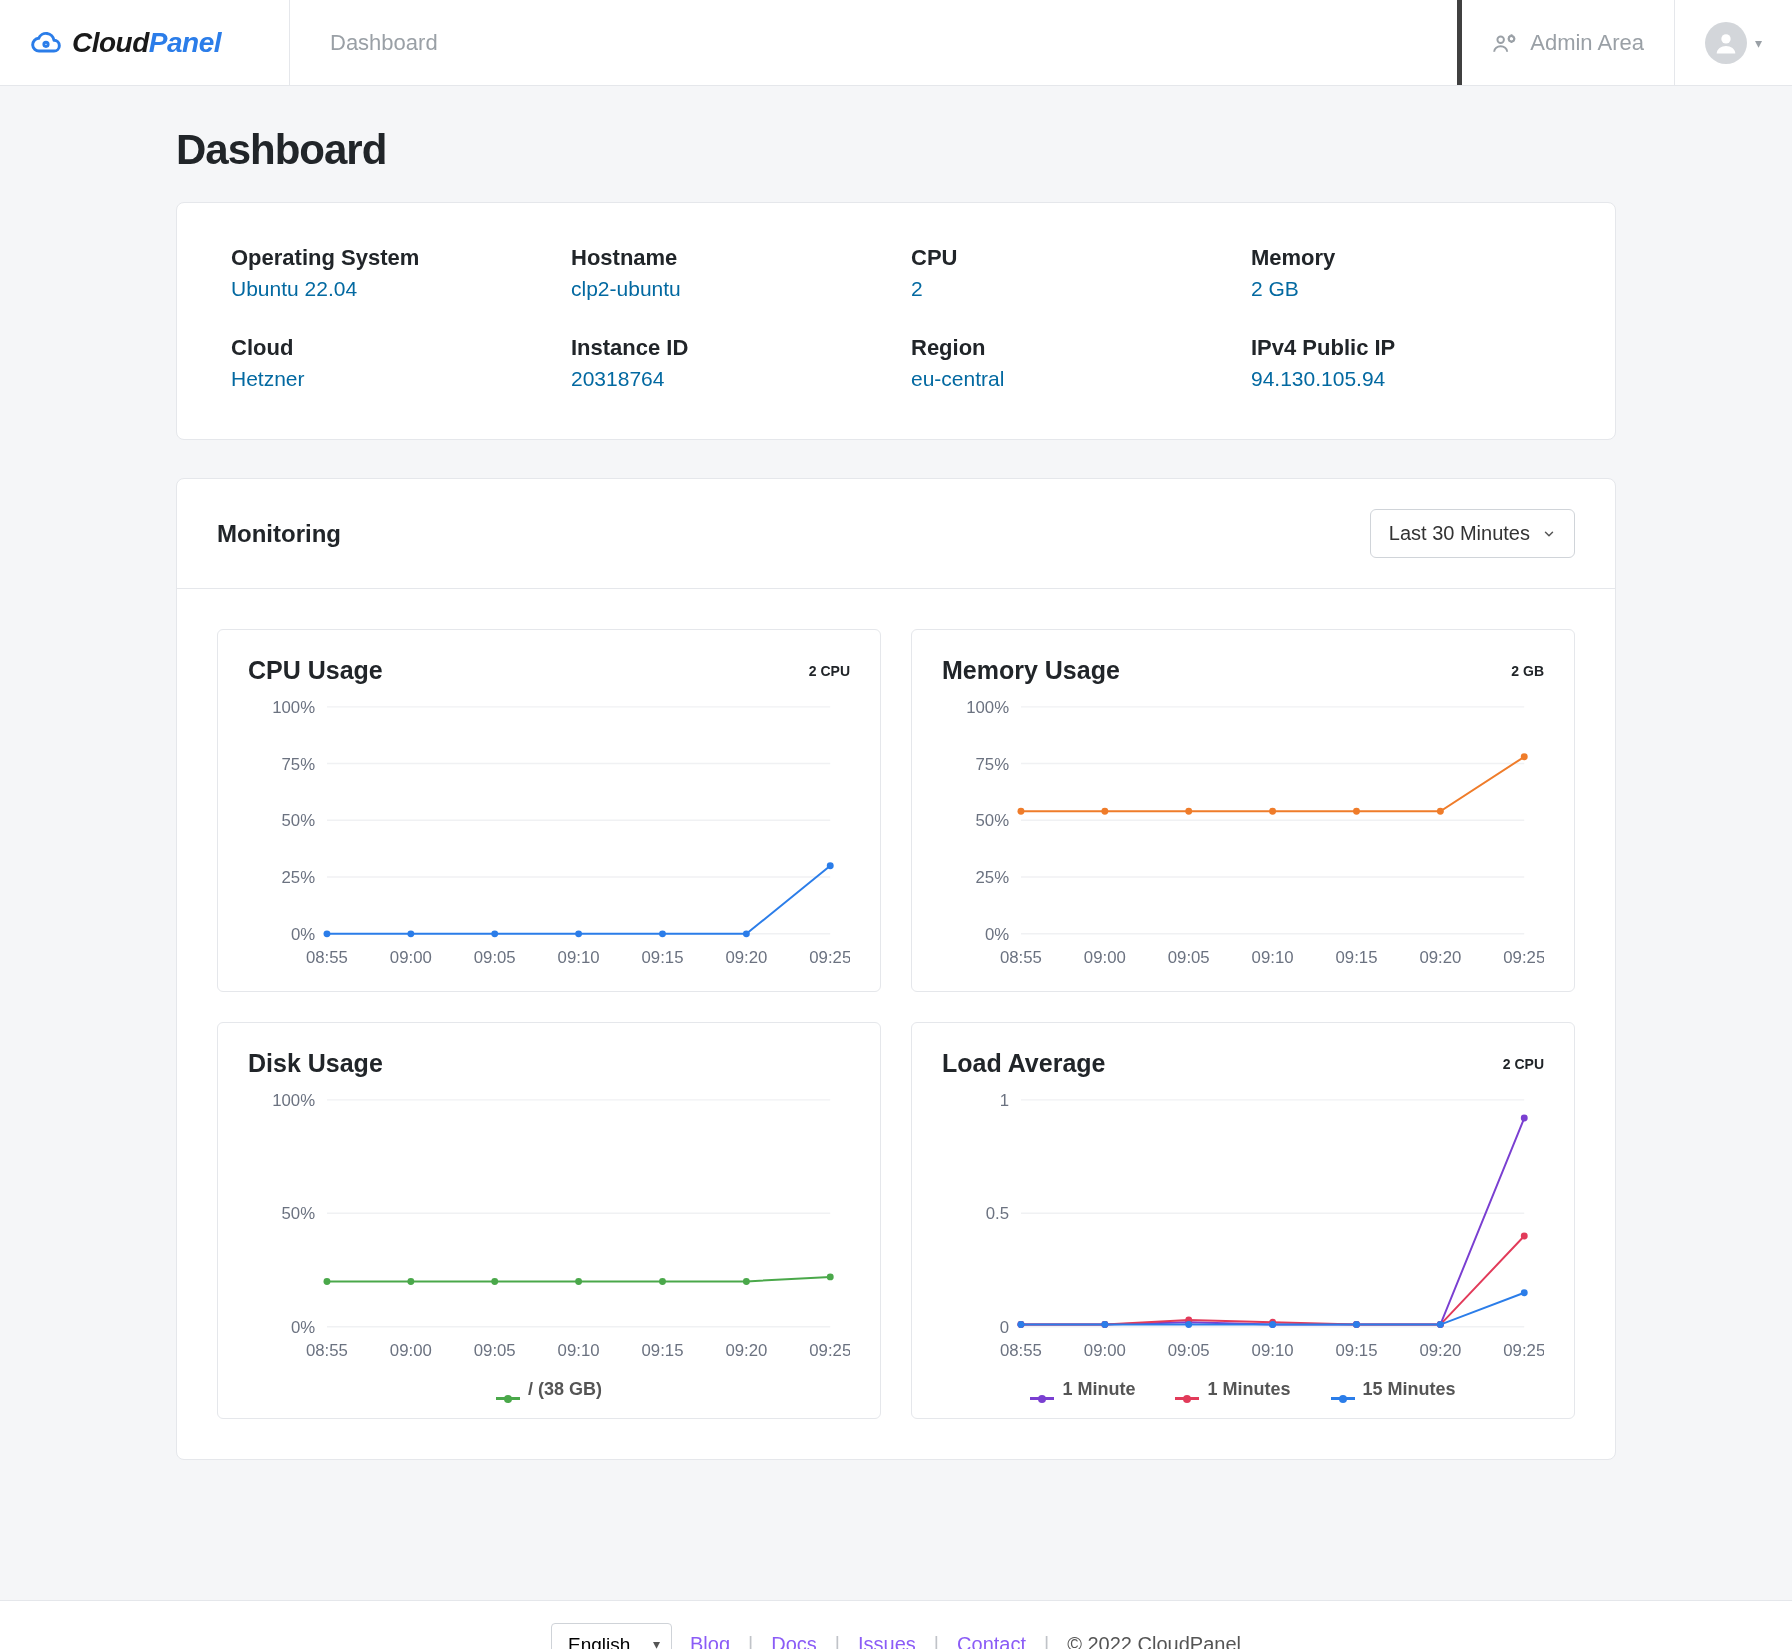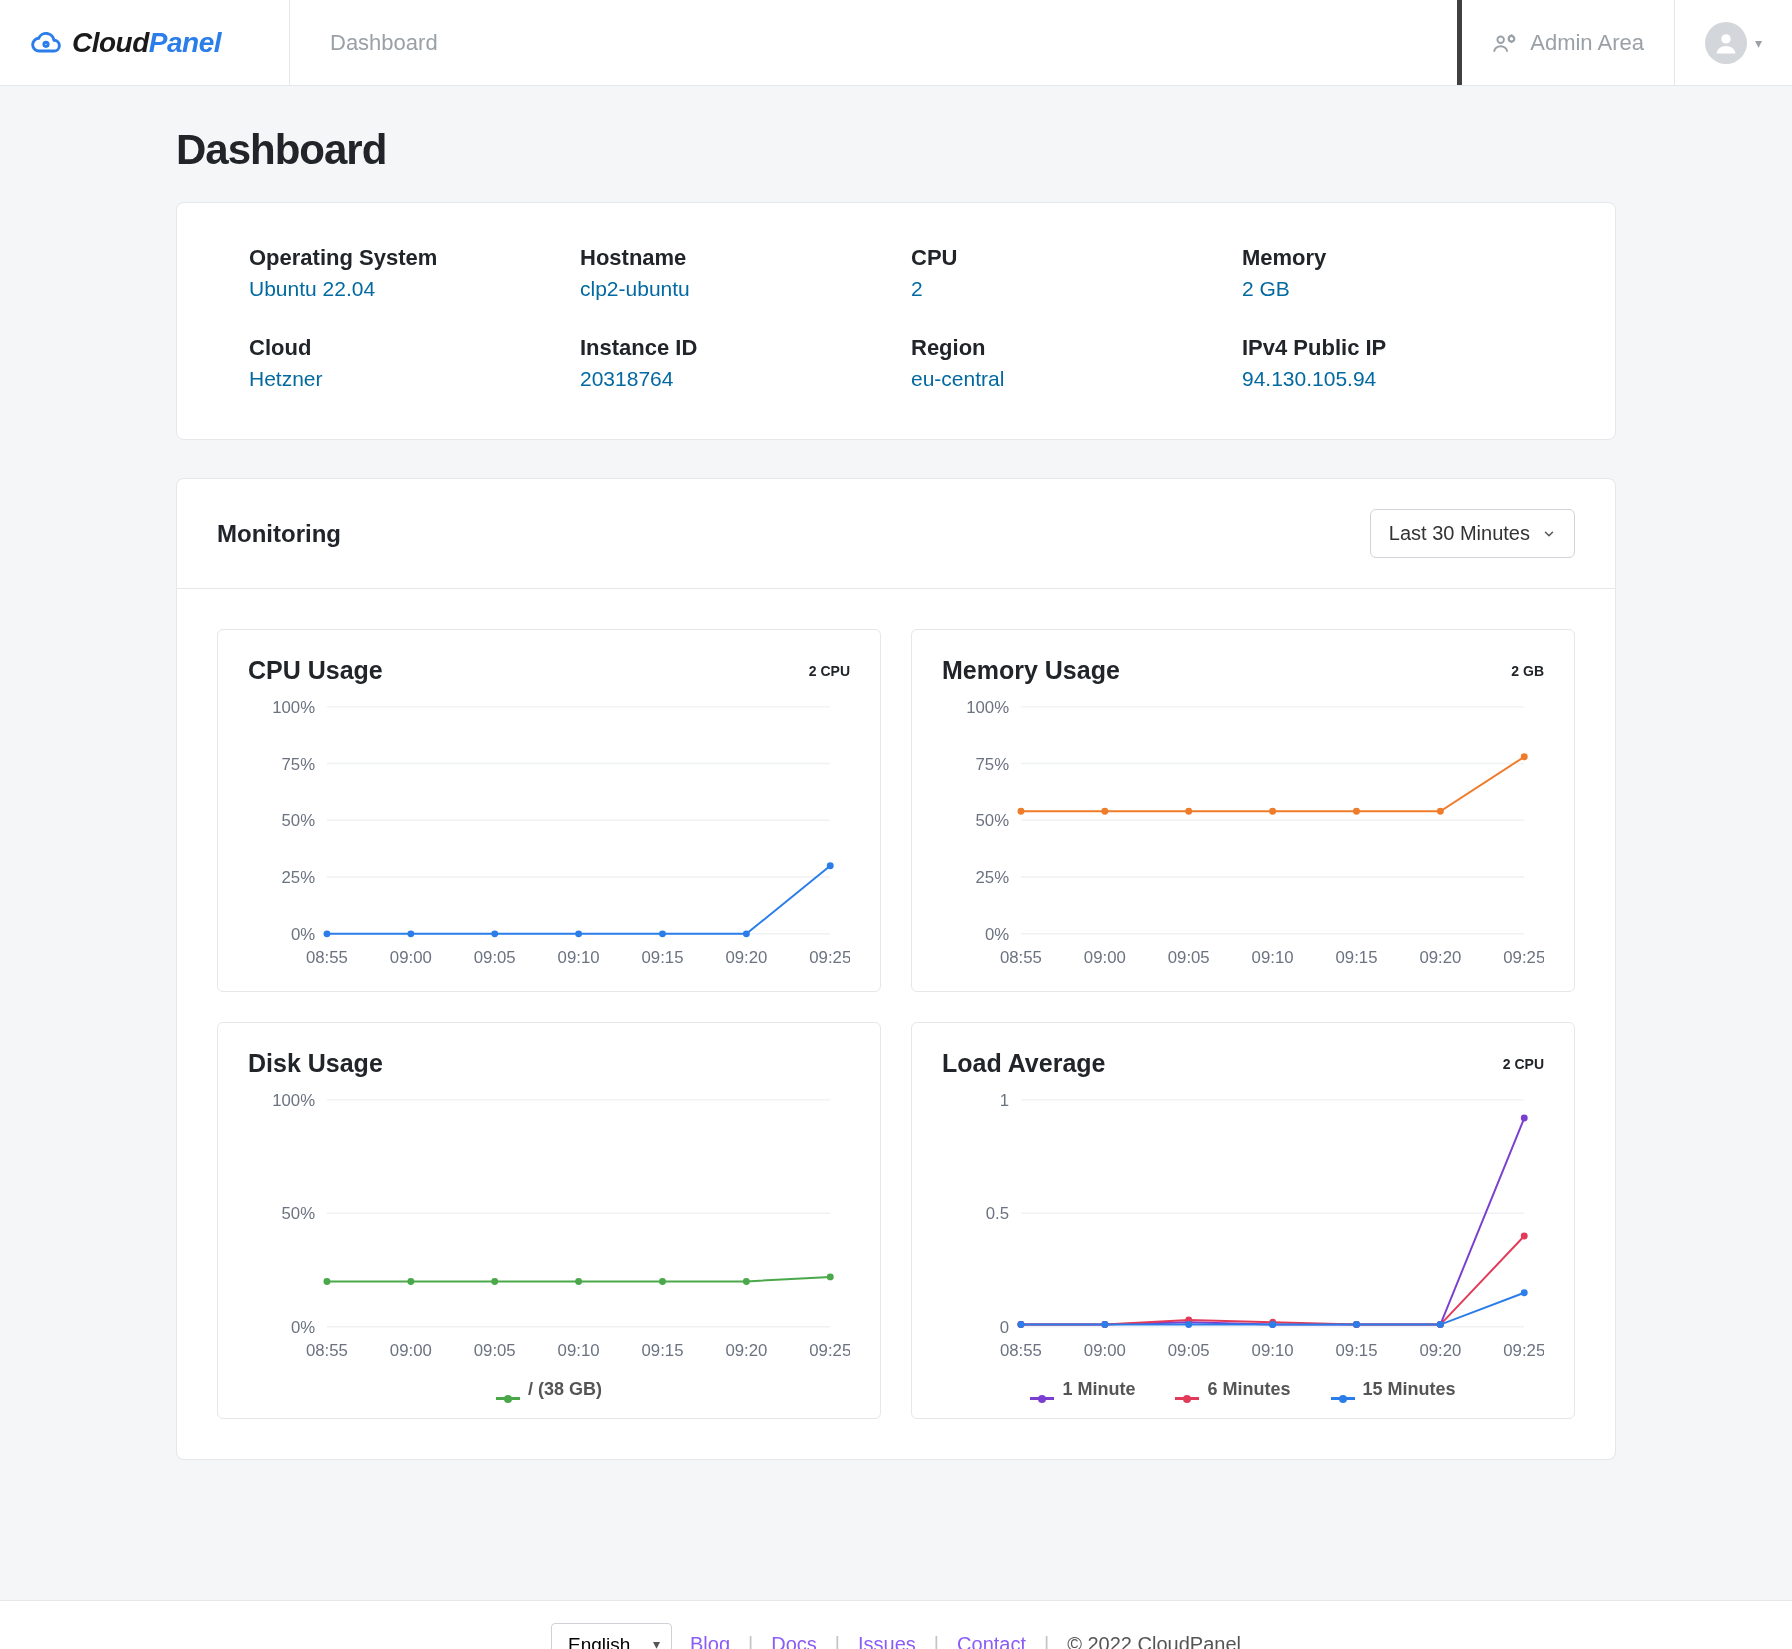--- a/index.html
+++ b/index.html
@@ -13,21 +13,21 @@
 .nav-cell { flex: 1; display: flex; align-items: center; padding-left: 40px; }
 .nav-link { color: #9aa0a6; font-size: 22px; font-weight: 500; }
 .admin-cell { display: flex; align-items: center; padding: 0 30px; border-left: 5px solid #404040; height: 100%; color: #9aa0a6; font-size: 22px; }
 .admin-icon { width: 26px; height: 26px; margin-right: 12px; }
 .avatar-cell { display: flex; align-items: center; padding: 0 30px; border-left: 1px solid #e5e7eb; height: 100%; }
 .avatar { width: 42px; height: 42px; border-radius: 50%; background: #d3d6da; display:flex;align-items:center;justify-content:center; }
 .caret { margin-left: 8px; color: #9aa0a6; font-size: 14px; }
 .wrap { max-width: 1500px; margin: 0 auto; padding: 40px 30px 140px; }
 h1.page-title { font-size: 42px; font-weight: 800; letter-spacing: -1px; margin-bottom: 28px; }
 .card { background: #fff; border: 1px solid #e5e7eb; border-radius: 8px; }
-.info-card { padding: 42px 72px 48px; margin-bottom: 38px; }
+.info-card { padding: 42px 54px 48px; margin-bottom: 38px; }
 .info-grid { display: grid; grid-template-columns: 1fr 1fr 1fr 1fr; row-gap: 34px; column-gap: 30px; }
 .info-label { font-size: 22px; font-weight: 700; margin-bottom: 6px; }
 .info-value { font-size: 21px; color: #0369a1; }
 .mon-header { display: flex; align-items: center; justify-content: space-between; padding: 30px 40px; border-bottom: 1px solid #e5e7eb; }
 .mon-title { font-size: 24px; font-weight: 700; }
 .range-btn { display:flex; align-items:center; gap:12px; border:1px solid #d0d4d9; border-radius:6px; padding: 12px 18px; font-size:20px; color:#333; background:#fff; cursor:pointer; }
 .chev { width:14px;height:14px; }
 .charts-grid { display:grid; grid-template-columns: 1fr 1fr; gap: 30px; padding: 40px; }
 .chart-card { border:1px solid #e5e7eb; border-radius:6px; padding: 26px 30px 18px; }
 .chart-head { display:flex; justify-content:space-between; align-items:center; margin-bottom: 12px; }
@@ -292,21 +292,21 @@
           <div class="legend-item">
               <span class="legend-sw" style="position: relative; background: rgb(122, 63, 209); height: 2.5px;">
                 <span style="position:absolute;width:8px;height:8px;border-radius:50%;background:rgb(122, 63, 209);top:-2.5px;left:8px;"></span>
               </span>
               <span>1 Minute</span>
             </div>
           <div class="legend-item">
               <span class="legend-sw" style="position: relative; background: rgb(226, 59, 90); height: 2.5px;">
                 <span style="position:absolute;width:8px;height:8px;border-radius:50%;background:rgb(226, 59, 90);top:-2.5px;left:8px;"></span>
               </span>
-              <span>6 Minutes</span>
+              <span>1 Minutes</span>
             </div>
           <div class="legend-item">
               <span class="legend-sw" style="position: relative; background: rgb(43, 125, 233); height: 2.5px;">
                 <span style="position:absolute;width:8px;height:8px;border-radius:50%;background:rgb(43, 125, 233);top:-2.5px;left:8px;"></span>
               </span>
               <span>15 Minutes</span>
             </div>
         </div>
       </div>
     </div>

